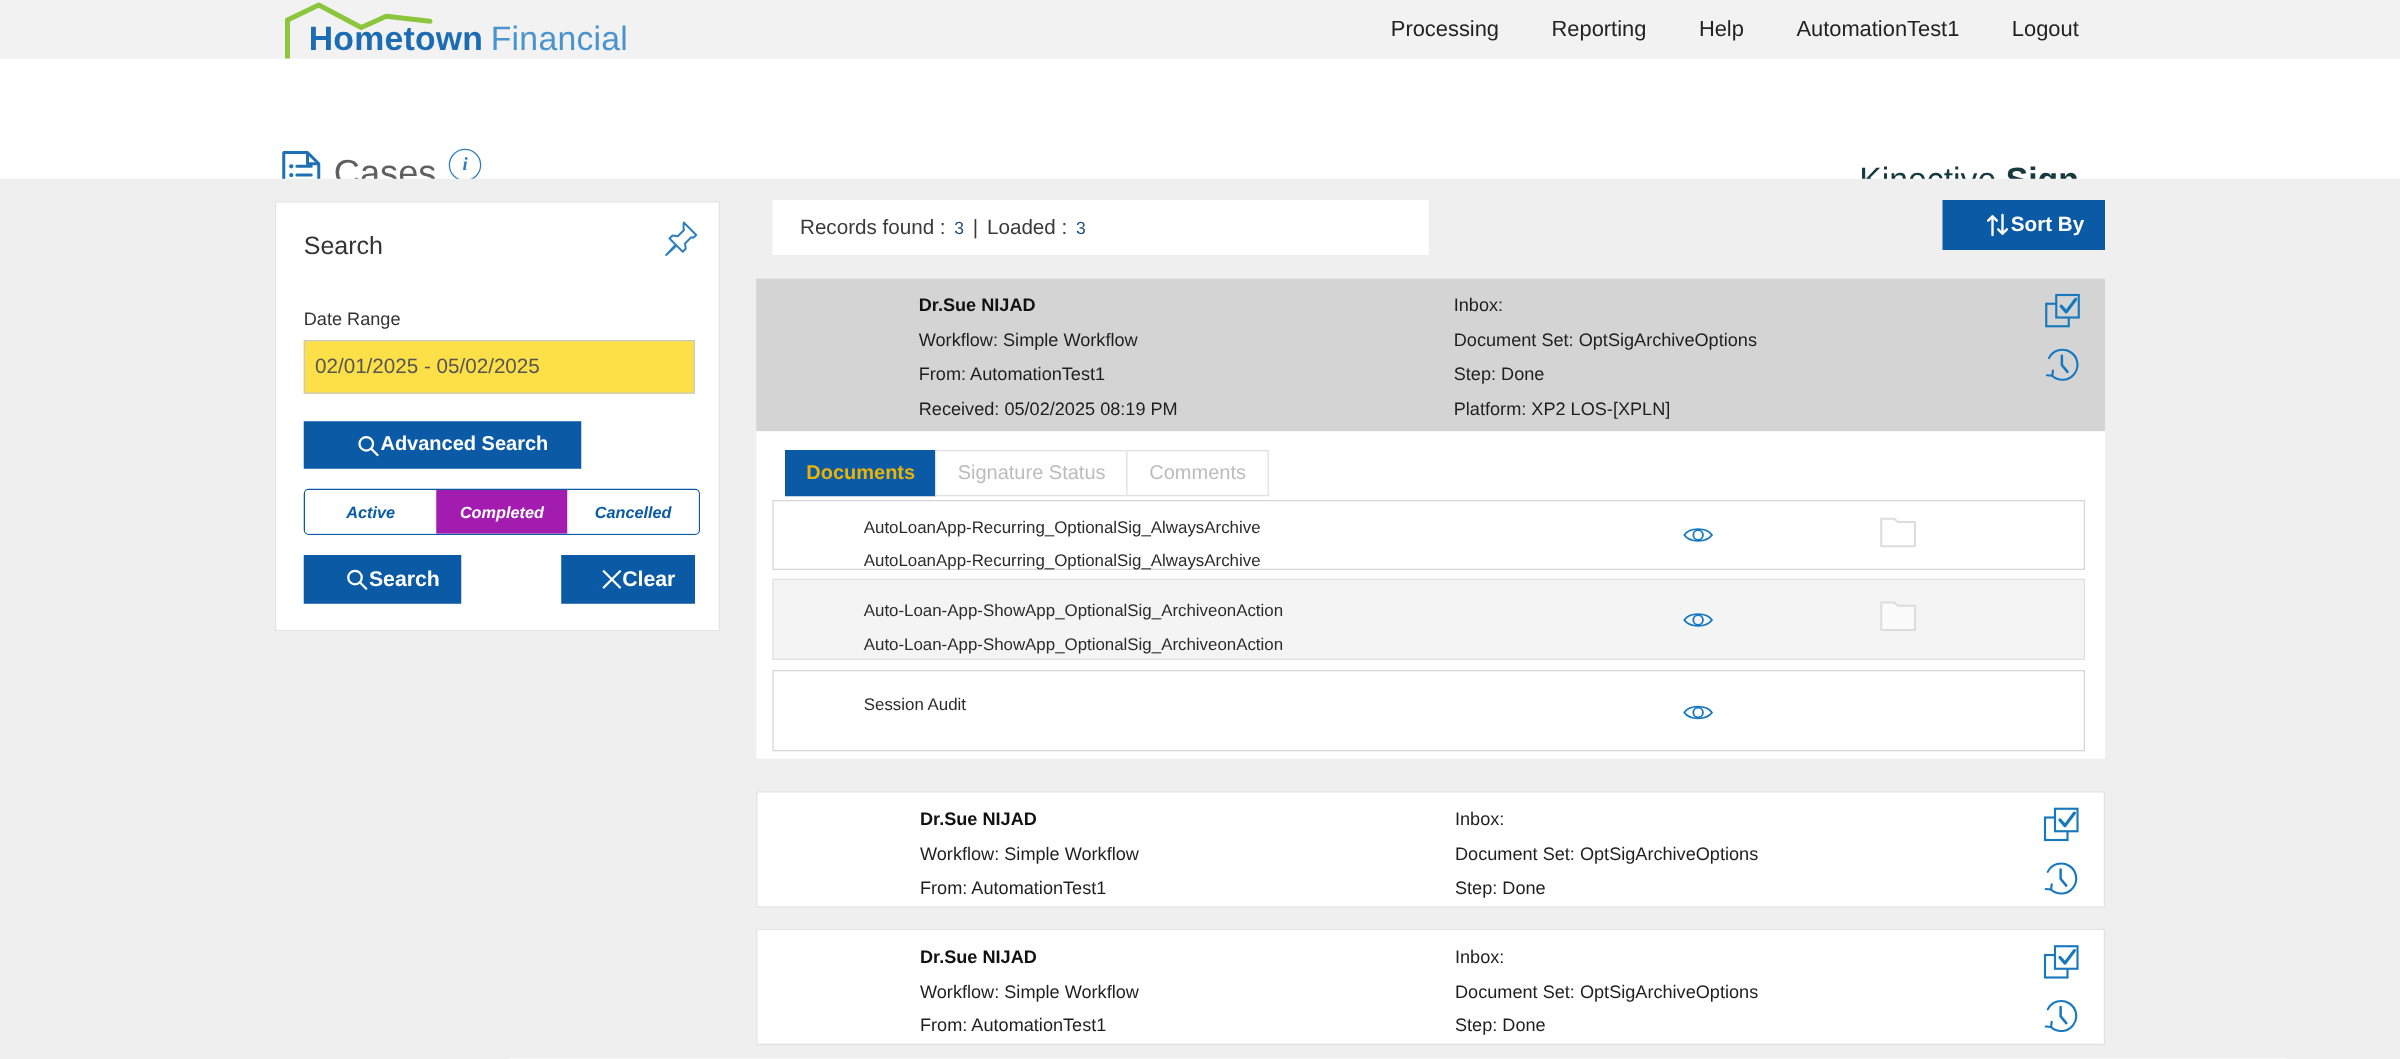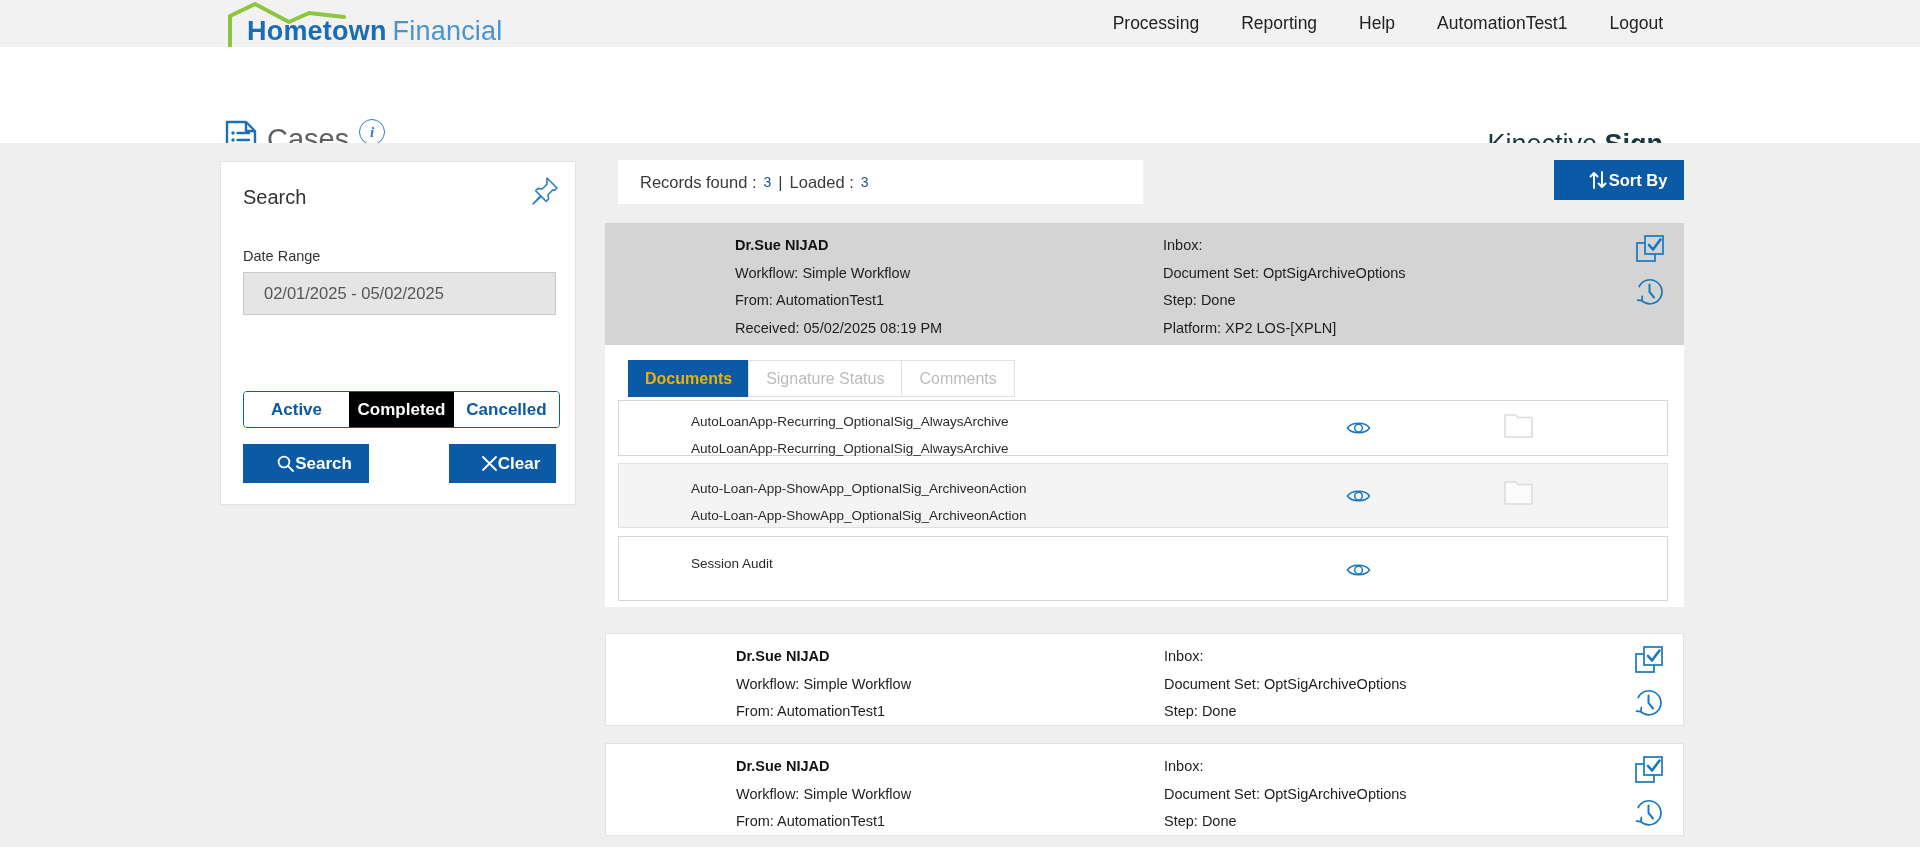--- a/index.html
+++ b/index.html
@@ -30,29 +30,29 @@
   
   .content { position:absolute; left:0; top:143px; width:1920px; height:704px; background:#efefef; }
 
   
   .search-panel { position:absolute; left:220px; top:18px; width:356px; height:344px; background:#ffffff;
                   border:1px solid #e3e3e3; }
   .search-title { position:absolute; left:22px; top:24px; font-size:20px; color:#333; }
   .pin-icon { position:absolute; right:14px; top:12px; cursor:pointer; }
   .dr-label { position:absolute; left:22px; top:86px; font-size:14.5px; color:#333; }
   .dr-input { position:absolute; left:22px; top:110px; width:313px; height:43px; border:1px solid #c9c9c9;
-              background:#e5e5e5; padding-left:20px; font-size:16.5px; color:#555; font-family:inherit; }
+              background:#fde047; padding-left:8px; font-size:16.5px; color:#555; font-family:inherit; }
   .btn-blue { background:#0b5aa6; color:#fff; border:none; font-family:inherit; font-weight:bold;
               display:flex; align-items:center; justify-content:center; gap:0; cursor:pointer;padding-left:16px; }
   .btn-adv { position:absolute; left:22px; top:175px; width:222px; height:38px; font-size:16px; }
   .toggle-group { position:absolute; left:22px; top:229px; width:317px; height:37px; border:1px solid #0b5aa6;
                   border-radius:4px; display:flex; overflow:hidden; background:#fff; }
-  .toggle { flex:1; display:flex; align-items:center; justify-content:center; font-size:17px; font-weight:600;
-            color:#0b5aa6; background:#fff; cursor:pointer; }
-  .toggle.active { background:#000000; color:#fff; font-weight:700; }
+  .toggle { flex:1; display:flex; align-items:center; justify-content:center; font-size:13px; font-weight:600;
+            color:#0b5aa6; background:#fff; cursor:pointer;font-style:italic; }
+  .toggle.active { background:#a21caf; color:#fff; font-weight:700; }
   .btn-search { position:absolute; left:22px; top:282px; width:126px; height:39px; font-size:17px; }
   .btn-clear { position:absolute; right:19px; top:282px; width:107px; height:39px; font-size:17px; }
 
   
   .results-bar { position:absolute; left:618px; top:17px; width:525px; height:44px; background:#ffffff;
                  display:flex; align-items:center; padding-left:22px; font-size:16.5px; color:#3a3a3a; gap:7px; }
   .btn-sort { position:absolute; left:1554px; top:17px; width:130px; height:40px; font-size:16.5px; }
 
   
   .case-card { position:absolute; left:605px; width:1079px; background:#ffffff; border:1px solid #e2e2e2; }
@@ -132,20 +132,27 @@
 
   <div class="content">
 
     <div class="search-panel">
       <div class="search-title">Search</div>
       <svg class="pin-icon" width="34" height="34" viewBox="0 0 34 34">
         <path d="M20 4 L30 14 L27.6 16.2 L26 15.8 L21 20.8 L21.6 25 L19.2 27.4 L13.6 21.8 L6 30 L14.2 22.4 L8.6 16.8 L11 14.4 L15.2 15 L20.2 10 L19.8 8.4 Z" fill="none" stroke="#2e7fc0" stroke-width="1.6" stroke-linejoin="round"></path>
       </svg>
       <div class="dr-label">Date Range</div>
       <input class="dr-input" type="text" value="02/01/2025 - 05/02/2025" style="">
+      <button class="btn-blue btn-adv">
+        <svg width="19" height="19" viewBox="0 0 19 19">
+          <circle cx="8" cy="8" r="5.4" fill="none" stroke="#fff" stroke-width="1.8"></circle>
+          <path d="M12.2 12.2 L17 17" stroke="#fff" stroke-width="1.8" stroke-linecap="round"></path>
+        </svg>
+        <span>Advanced Search</span>
+      </button>
       <div class="toggle-group">
         <div class="toggle">Active</div>
         <div class="toggle active">Completed</div>
         <div class="toggle">Cancelled</div>
       </div>
       <button class="btn-blue btn-search">
         <svg width="19" height="19" viewBox="0 0 19 19">
           <circle cx="8" cy="8" r="5.4" fill="none" stroke="#fff" stroke-width="1.8"></circle>
           <path d="M12.2 12.2 L17 17" stroke="#fff" stroke-width="1.8" stroke-linecap="round"></path>
         </svg>

